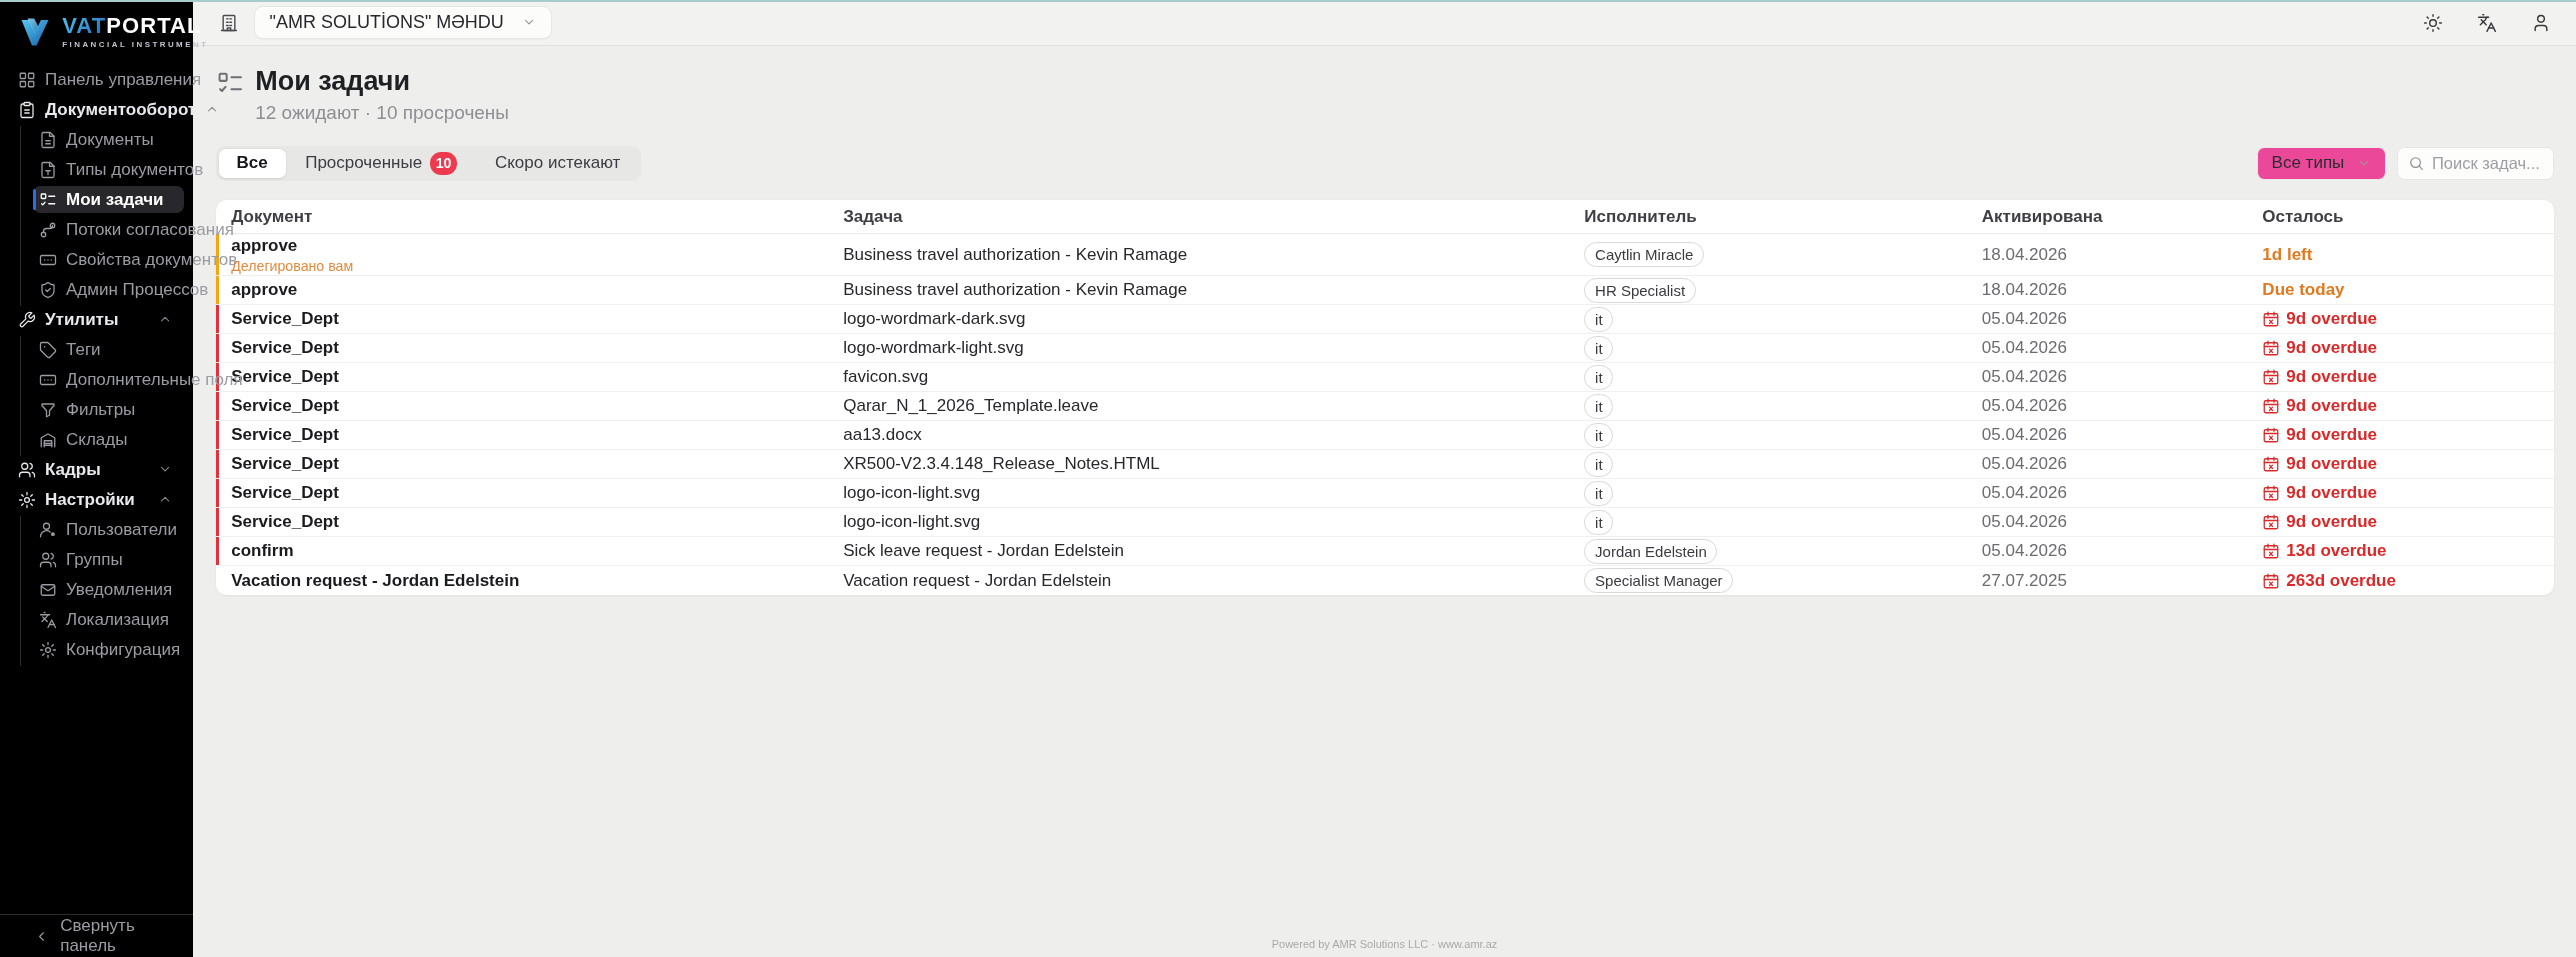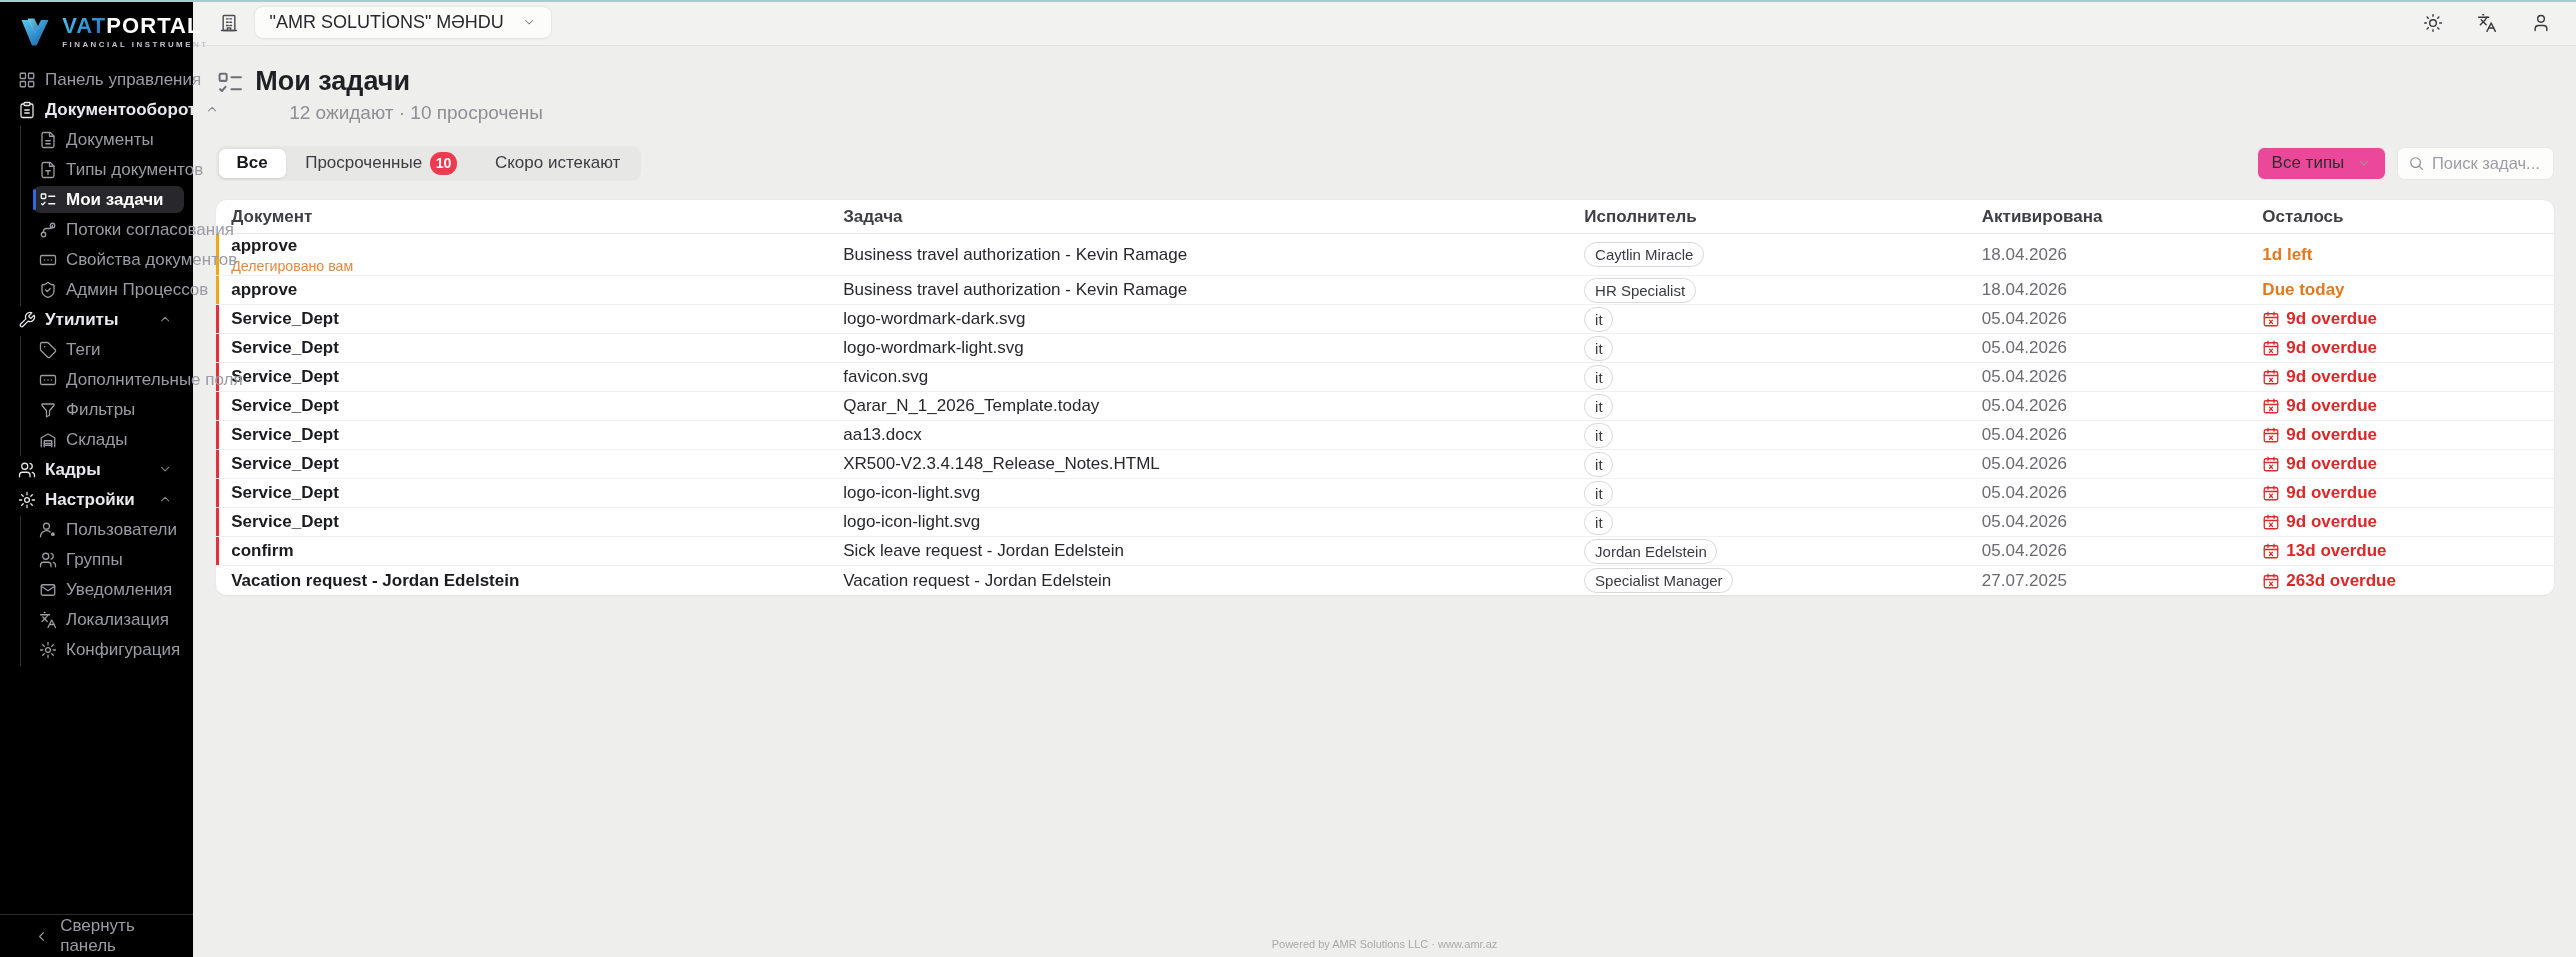--- a/index.html
+++ b/index.html
@@ -67,21 +67,21 @@
   .company-select .chev { margin:0; color:#8f9095; }
   .topbar-spacer { flex:1; }
   .tb-btn { width:20px; height:20px; color:#37383c; cursor:pointer; flex:none; }
   .tb-btn + .tb-btn { margin-left:34px; }
 
   .content { flex:1; position:relative; padding:0 22.5px; }
 
   .page-head { margin-top:19.5px; display:flex; gap:11.2px; }
   .page-head-icon { width:28.5px; height:28.5px; color:#6e6f75; margin-top:3px; flex:none; }
   .page-title { font-size:27px; font-weight:700; color:#1f2024; line-height:1.15; }
-  .page-subtitle { font-size:19px; color:#8e8f94; margin-top:5.2px;margin-left:34px; }
+  .page-subtitle { font-size:19px; color:#8e8f94; margin-top:5.2px; }
 
   .toolbar { margin-top:22.5px; display:flex; align-items:center; }
   .tabs { display:flex; background:#e7e7e5; border-radius:9px; padding:3px; gap:1.5px; }
   .tab {
     height:28.5px; display:flex; align-items:center; gap:7.5px; padding:0 18px;
     border-radius:6.7px; font-size:17px; color:#3c3d42; cursor:pointer; white-space:nowrap;
   }
   .tab.active { background:#ffffff; font-weight:700; color:#17181b; box-shadow:0 0.7px 2.2px rgba(0,0,0,0.10); }
   .tab-badge {
     min-width:22.5px; height:22.5px; border-radius:11.2px; background:#ee3a4e; color:#fff;
@@ -615,21 +615,21 @@
                 </svg>
               </span>
               <span>9d overdue</span>
             </div>
           </div>
           <div class="trow">
             <span class="stripe overdue"></span>
             <div class="cell c-task">
               <div class="task-name">Service_Dept</div>
             </div>
-            <div class="cell c-doc">Qarar_N_1_2026_Template.today</div>
+            <div class="cell c-doc">Qarar_N_1_2026_Template.leave</div>
             <div class="cell c-assignee"><span class="pill">it</span></div>
             <div class="cell c-date">05.04.2026</div>
             <div class="cell c-remaining overdue">
               <span class="cal">
                 <svg viewBox="0 0 24 24" fill="none" stroke="currentColor" stroke-width="1.7" stroke-linecap="round" stroke-linejoin="round">
                   <rect x="3" y="5" width="18" height="16" rx="2"></rect>
                   <path d="M16 3v4M8 3v4M3 10h18"></path>
                   <path d="m10 13.5 4 4.5M14 13.5l-4 4.5"></path>
                 </svg>
               </span>

